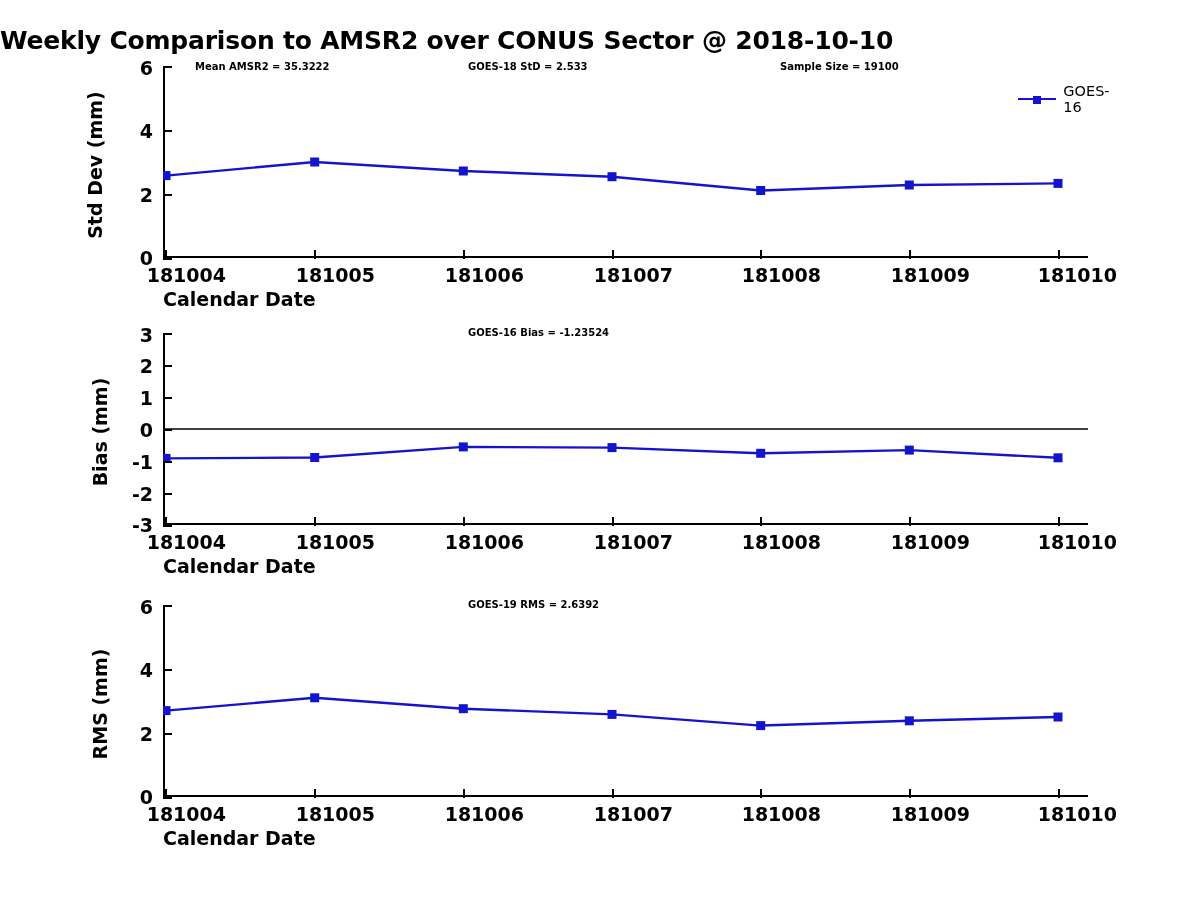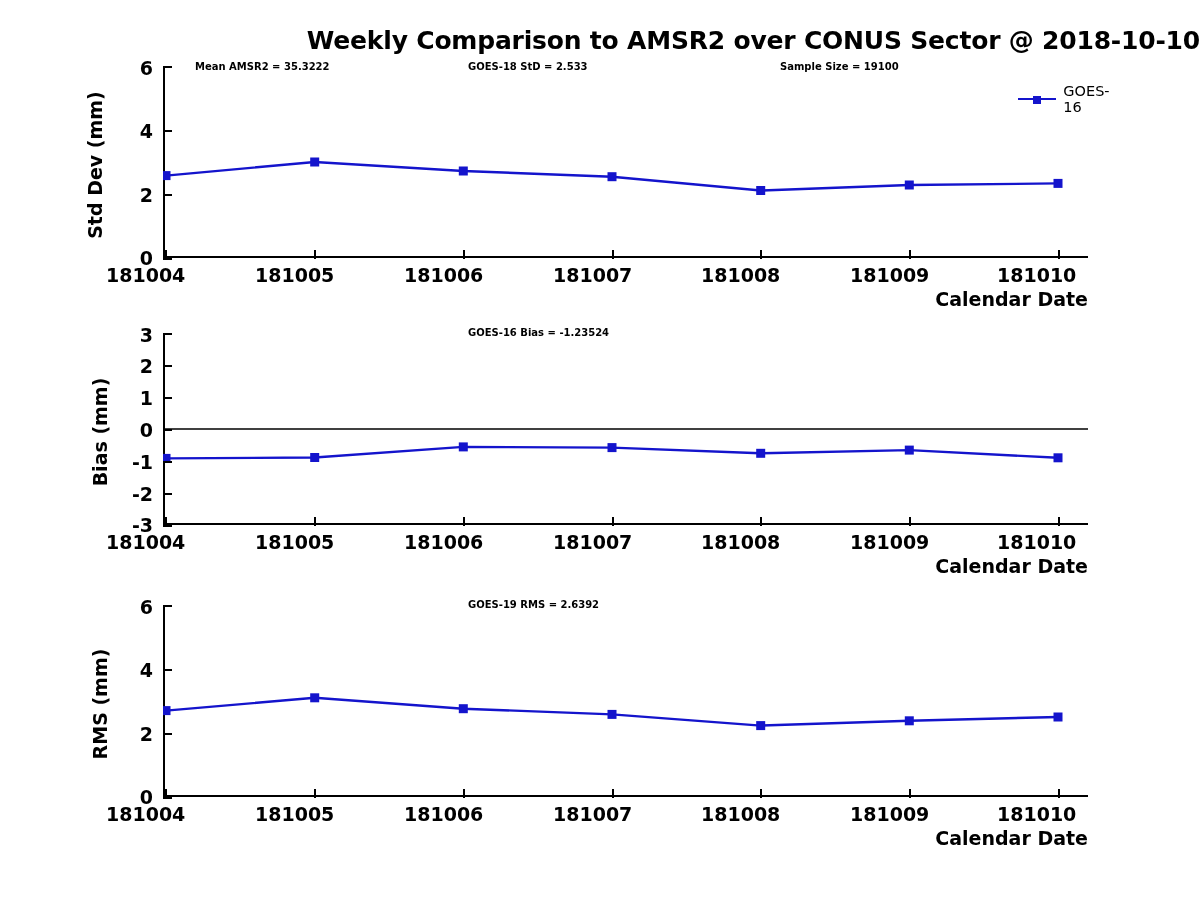--- a/index.html
+++ b/index.html
@@ -19,21 +19,21 @@
     position: absolute;
     left: 0; top: 0;
     width: 1200px;
     height: 900px;
   }
   .fig-title {
     position: absolute;
     left: 0;
     top: 26px;
     width: 1200px;
-    text-align: right;
+    text-align: left;
     font-size: 25px;
     font-weight: bold;
     letter-spacing: -0.2px;
   }
   
   .panel {
     position: absolute;
   }
   .plot-area {
     position: absolute;
@@ -48,32 +48,32 @@
   }
   .ytick-label {
     position: absolute;
     text-align: right;
     font-size: 19px;
     font-weight: bold;
     transform: translateY(-50%);
   }
   .xtick-label {
     position: absolute;
+    text-align: right;
+    font-size: 19px;
+    font-weight: bold;
+    transform: translateX(-50%);
+  }
+  .ytick-mark, .xtick-mark {
+    position: absolute;
+    background: #000;
+  }
+  .axis-label-x {
+    position: absolute;
     text-align: left;
-    font-size: 19px;
-    font-weight: bold;
-    transform: translateX(-50%);
-  }
-  .ytick-mark, .xtick-mark {
-    position: absolute;
-    background: #000;
-  }
-  .axis-label-x {
-    position: absolute;
-    text-align: right;
     font-size: 19px;
     font-weight: bold;
   }
   .axis-label-y {
     position: absolute;
     font-size: 19px;
     font-weight: bold;
     transform-origin: 50% 50%;
     white-space: nowrap;
   }

